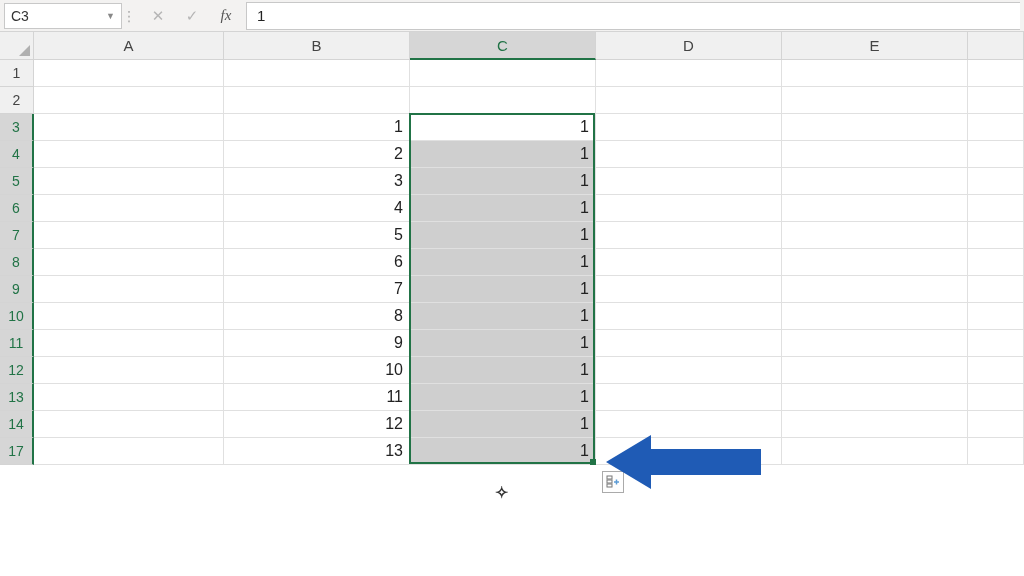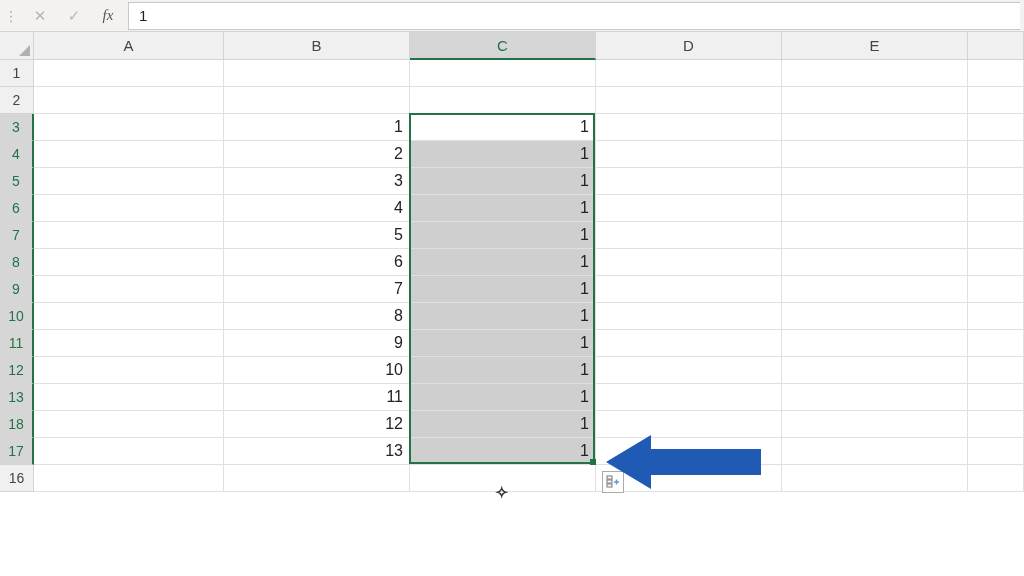--- a/index.html
+++ b/index.html
@@ -199,20 +199,24 @@
       font-size: 16px;
       color: #333;
       z-index: 8;
       font-weight: bold;
     }
   </style>
 </head>
 <body>
 
 <div class="formula-bar">
+  <div class="name-box">
+    <span>C3</span>
+    <span class="dropdown">▼</span>
+  </div>
   <div class="fb-sep">⋮</div>
   <div class="fb-buttons">
     <div class="fb-btn">
         <span>✕</span>
       </div>
     <div class="fb-btn">
         <span>✓</span>
       </div>
     <div class="fb-btn fx">
         <span>fx</span>
@@ -355,42 +359,33 @@
       <div class="row">
         <div class="row-h sel">13</div>
         <div class="cell col-A" style="width: 190px;"></div>
         <div class="cell col-B" style="width: 186px;">11</div>
         <div class="cell col-C sel-range" style="width: 186px;">1</div>
         <div class="cell col-D" style="width: 186px;"></div>
         <div class="cell col-E" style="width: 186px;"></div>
         <div class="cell col-F" style="width: 56px;"></div>
       </div>
       <div class="row">
-        <div class="row-h sel">18</div>
+        <div class="row-h sel">14</div>
         <div class="cell col-A" style="width: 190px;"></div>
         <div class="cell col-B" style="width: 186px;">12</div>
         <div class="cell col-C sel-range" style="width: 186px;">1</div>
         <div class="cell col-D" style="width: 186px;"></div>
         <div class="cell col-E" style="width: 186px;"></div>
         <div class="cell col-F" style="width: 56px;"></div>
       </div>
       <div class="row">
         <div class="row-h sel">17</div>
         <div class="cell col-A" style="width: 190px;"></div>
         <div class="cell col-B" style="width: 186px;">13</div>
         <div class="cell col-C sel-range" style="width: 186px;">1</div>
-        <div class="cell col-D" style="width: 186px;"></div>
-        <div class="cell col-E" style="width: 186px;"></div>
-        <div class="cell col-F" style="width: 56px;"></div>
-      </div>
-      <div class="row">
-        <div class="row-h">16</div>
-        <div class="cell col-A" style="width: 190px;"></div>
-        <div class="cell col-B" style="width: 186px;"></div>
-        <div class="cell col-C" style="width: 186px;"></div>
         <div class="cell col-D" style="width: 186px;"></div>
         <div class="cell col-E" style="width: 186px;"></div>
         <div class="cell col-F" style="width: 56px;"></div>
       </div>
     </div>
 </div>
 
 <div class="selection-outline" id="sel-outline" style="left: 409px; top: 113px; width: 186px; height: 351px;">
   <div class="fill-handle"></div>
 </div>

